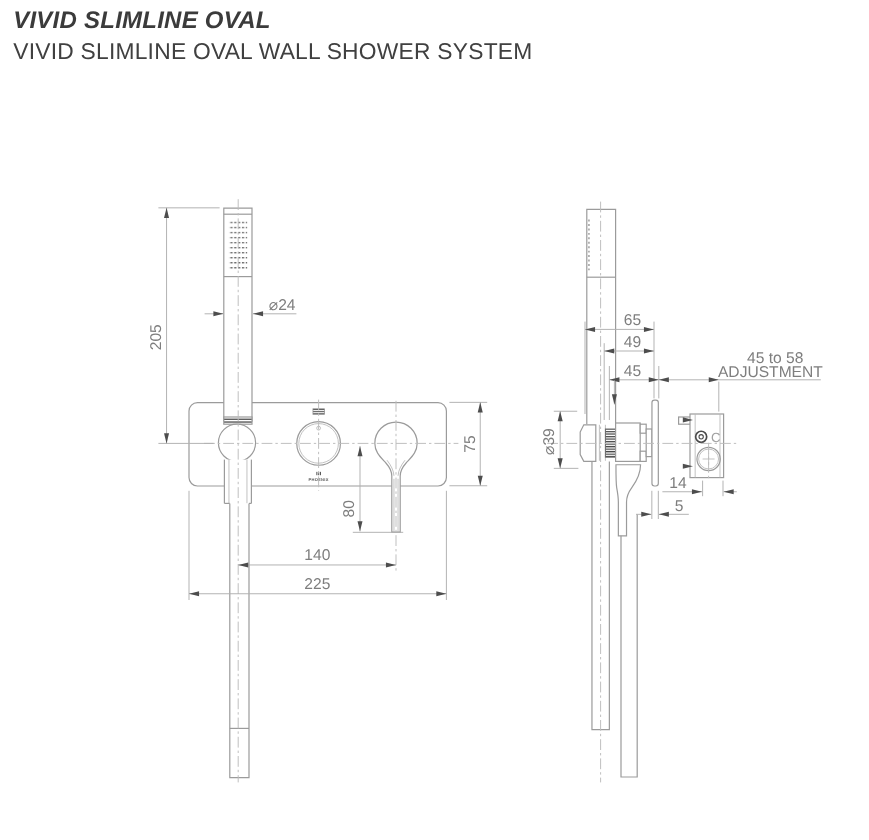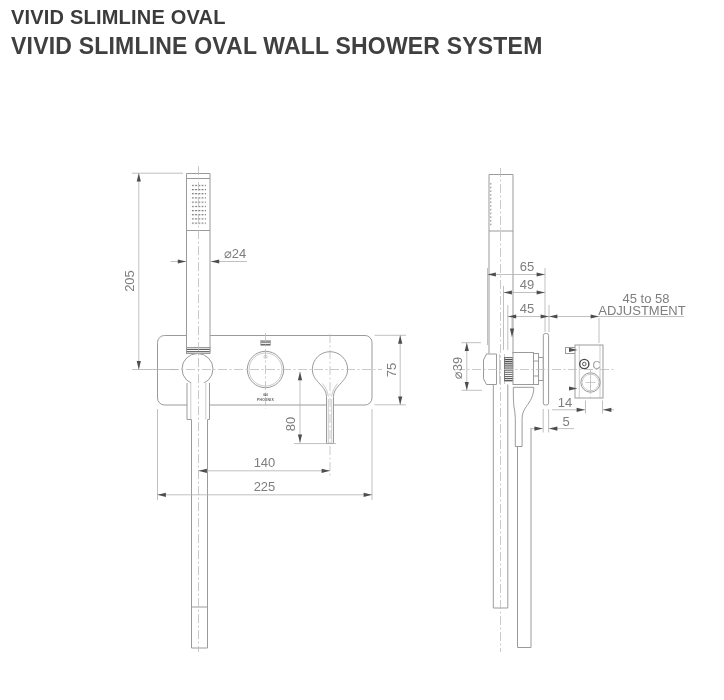--- a/index.html
+++ b/index.html
@@ -1,20 +1,20 @@
 <!DOCTYPE html>
 <html><head>
 <meta charset="utf-8">
 <style>
   html,body{margin:0;padding:0;background:#ffffff;}
   #page{position:relative;width:724px;height:700px;background:#fff;overflow:hidden;
         font-family:"Liberation Sans",sans-serif;}
   #title{position:absolute;left:11px;top:6px;font-size:20px;font-weight:700;
-         color:#3b3b3b;letter-spacing:.2px;}
-  #subtitle{position:absolute;left:11px;top:33px;font-size:23px;font-weight:700;
+         color:#3b3b3b;letter-spacing:.2px;font-style:italic;}
+  #subtitle{position:absolute;left:11px;top:33px;font-size:19px;font-weight:400;
             color:#404040;letter-spacing:.2px;}
   svg{position:absolute;left:0;top:0;}
   .ol  {stroke:#9b9b9b;stroke-width:1;fill:none;}
   .olf {stroke:#9b9b9b;stroke-width:1;fill:#fff;}
   .thin{stroke:#b6b6b6;stroke-width:.7;fill:none;}
   .dk  {stroke:#5f5f5f;stroke-width:1.2;fill:none;}
   .cl  {stroke:#bcbcbc;stroke-width:.8;fill:none;stroke-dasharray:9 2.5 2 2.5;}
   .ext {stroke:#b0b0b0;stroke-width:.8;fill:none;}
   .dim {stroke:#b0b0b0;stroke-width:.8;fill:none;}
   .dt  {font-size:13px;fill:#7e7e7e;}

